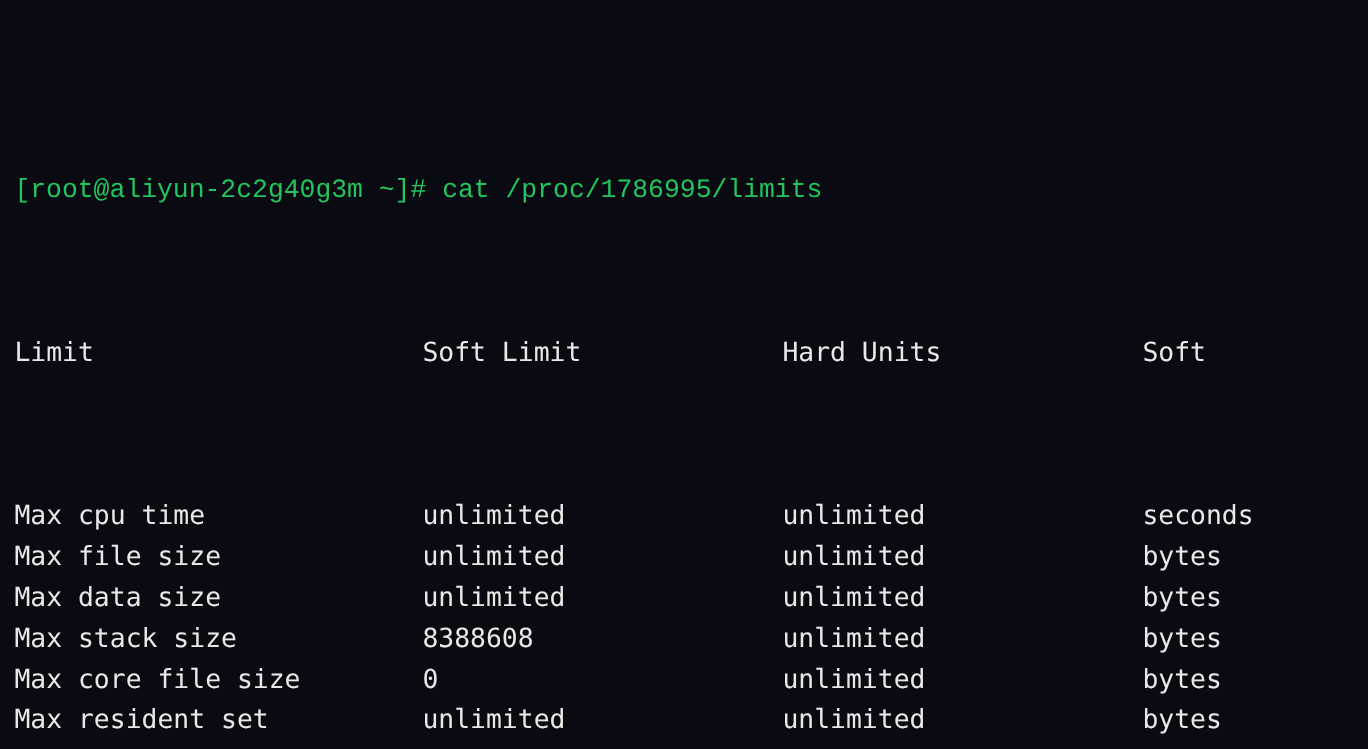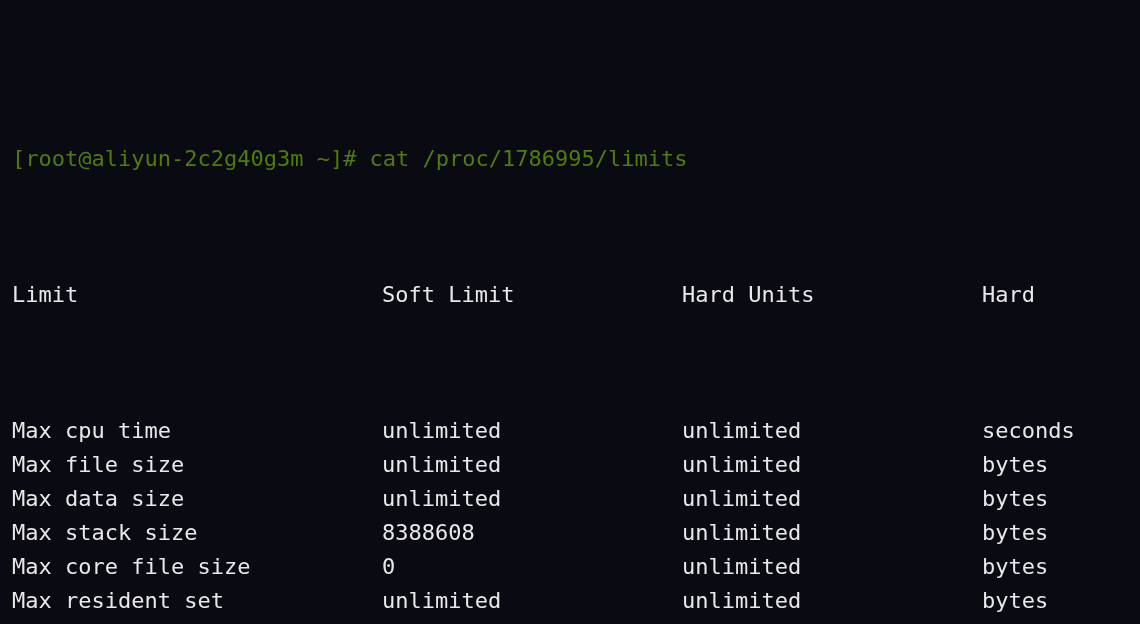--- a/index.html
+++ b/index.html
@@ -12,24 +12,24 @@
   }
   .terminal {
     font-family: "DejaVu Sans Mono", "Menlo", "Consolas", monospace;
     font-size: 22px;
     line-height: 34px;
     color: #e8e8e8;
     white-space: pre;
     padding: 6px 12px 0 12px;
     position: relative;
   }
-  .prompt-line { color: #4d7c0f; }
+  .prompt-line { color: #22c55e; font-family: Liberation Mono, monospace; }
   .row { display: flex; justify-content: center; }
   .col-limit { width: 340px; }
-  .col-soft  { width: 300px; margin-left: 30px; }
+  .col-soft  { width: 300px; }
   .col-hard  { width: 300px; }
   .col-units { flex: 1; }
   
   .bg-blobs {
     position: absolute;
     inset: 0;
     z-index: -1;
     pointer-events: none;
   }
   .blob { position: absolute; border-radius: 50%; filter: blur(18px); opacity: 0.25; }
@@ -48,18 +48,18 @@
     <div class="blob b1"></div><div class="blob b2"></div><div class="blob b3"></div>
     <div class="blob b4"></div><div class="blob b5"></div><div class="blob b6"></div>
   </div>
 
   <div class="prompt-line">[root@aliyun-2c2g40g3m ~]# cat /proc/1786995/limits</div>
 
   <div class="row">
     <span class="col-limit">Limit</span>
     <span class="col-soft">Soft Limit</span>
     <span class="col-hard">Hard Units</span>
-    <span class="col-units">Hard</span>
+    <span class="col-units">Soft</span>
   </div>
 
   <div id="rows-container"><div class="row"><span class="col-limit">Max cpu time</span><span class="col-soft">unlimited</span><span class="col-hard">unlimited</span><span class="col-units">seconds</span></div><div class="row"><span class="col-limit">Max file size</span><span class="col-soft">unlimited</span><span class="col-hard">unlimited</span><span class="col-units">bytes</span></div><div class="row"><span class="col-limit">Max data size</span><span class="col-soft">unlimited</span><span class="col-hard">unlimited</span><span class="col-units">bytes</span></div><div class="row"><span class="col-limit">Max stack size</span><span class="col-soft">8388608</span><span class="col-hard">unlimited</span><span class="col-units">bytes</span></div><div class="row"><span class="col-limit">Max core file size</span><span class="col-soft">0</span><span class="col-hard">unlimited</span><span class="col-units">bytes</span></div><div class="row"><span class="col-limit">Max resident set</span><span class="col-soft">unlimited</span><span class="col-hard">unlimited</span><span class="col-units">bytes</span></div><div class="row"><span class="col-limit">Max processes</span><span class="col-soft">7406</span><span class="col-hard">7406</span><span class="col-units">processes</span></div></div>
 
 </div>
 
 </body></html>

